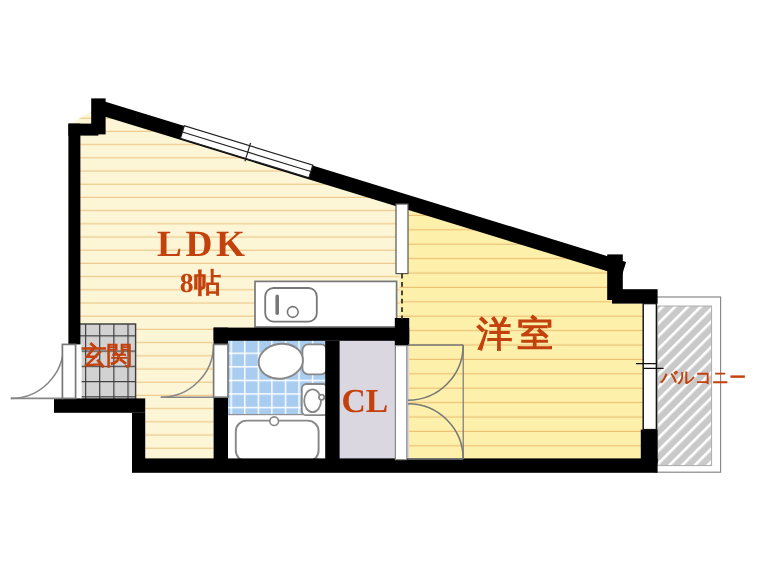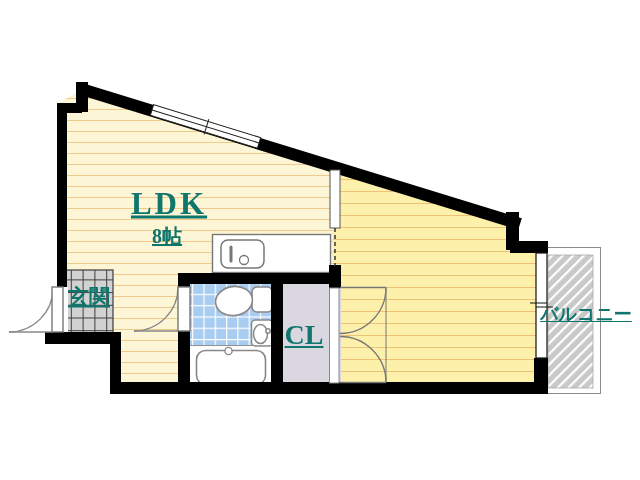--- a/index.html
+++ b/index.html
@@ -7,35 +7,34 @@
     position:relative;
     width:640px;height:480px;
     background:#ffffff;
     overflow:hidden;
     font-family:"Liberation Serif","DejaVu Serif",serif;
   }
   .plan svg{position:absolute;left:0;top:0;}
   .lbl{
     position:absolute;
     transform:translate(-50%,-50%);
-    color:#0f766e;
+    color:#c2410c;
     font-weight:bold;
     white-space:nowrap;
     line-height:1;
     user-select:none;
-    text-decoration:underline;
   }
   .lbl-ldk      {left:169px;top:203px;font-size:31px;letter-spacing:3px;}
-  .lbl-ldk-size {left:167px;top:236px;font-size:20px;}
+  .lbl-ldk-size {left:167px;top:236px;font-size:23px;}
   .lbl-yo       {left:431px;top:279px;font-size:30px;letter-spacing:4px;}
   .lbl-yo-size  {left:430px;top:314px;font-size:29px;}
   .lbl-genkan   {left:89px;top:297px;font-size:21px;text-align:right;}
   .lbl-ub       {left:214px;top:331px;font-size:30px;letter-spacing:1px;}
   .lbl-cl       {left:304px;top:335px;font-size:28px;text-align:center;}
-  .lbl-balcony  {left:586px;top:314px;font-size:18px;font-weight:bold;
+  .lbl-balcony  {left:586px;top:314px;font-size:14px;font-weight:bold;
                  font-family:"Liberation Sans","DejaVu Sans",sans-serif;}
 </style>
 </head>
 <body>
 
 <div class="plan">
 
   <svg width="640" height="480" viewBox="0 0 640 480">
     <defs>
       <pattern id="ldkF" patternUnits="userSpaceOnUse" width="10" height="11">
@@ -150,16 +149,17 @@
       <line x1="340" y1="287.5" x2="386" y2="287.5"></line>
       <path d="M386 287.5 A46 46 0 0 1 340 333.5"></path>
       <line x1="340" y1="382.5" x2="386" y2="382.5"></line>
       <path d="M386 382.5 A46 46 0 0 0 340 336.5"></path>
       <line x1="386" y1="287.5" x2="386" y2="382.5" stroke-width="1"></line>
     </g>
   </svg>
 
   <div class="lbl lbl-ldk">LDK</div>
   <div class="lbl lbl-ldk-size">8帖</div>
+  <div class="lbl lbl-yo">洋室</div>
   <div class="lbl lbl-genkan">玄関</div>
   <div class="lbl lbl-cl">CL</div>
   <div class="lbl lbl-balcony">バルコニー</div>
 </div>
 
 </body></html>

